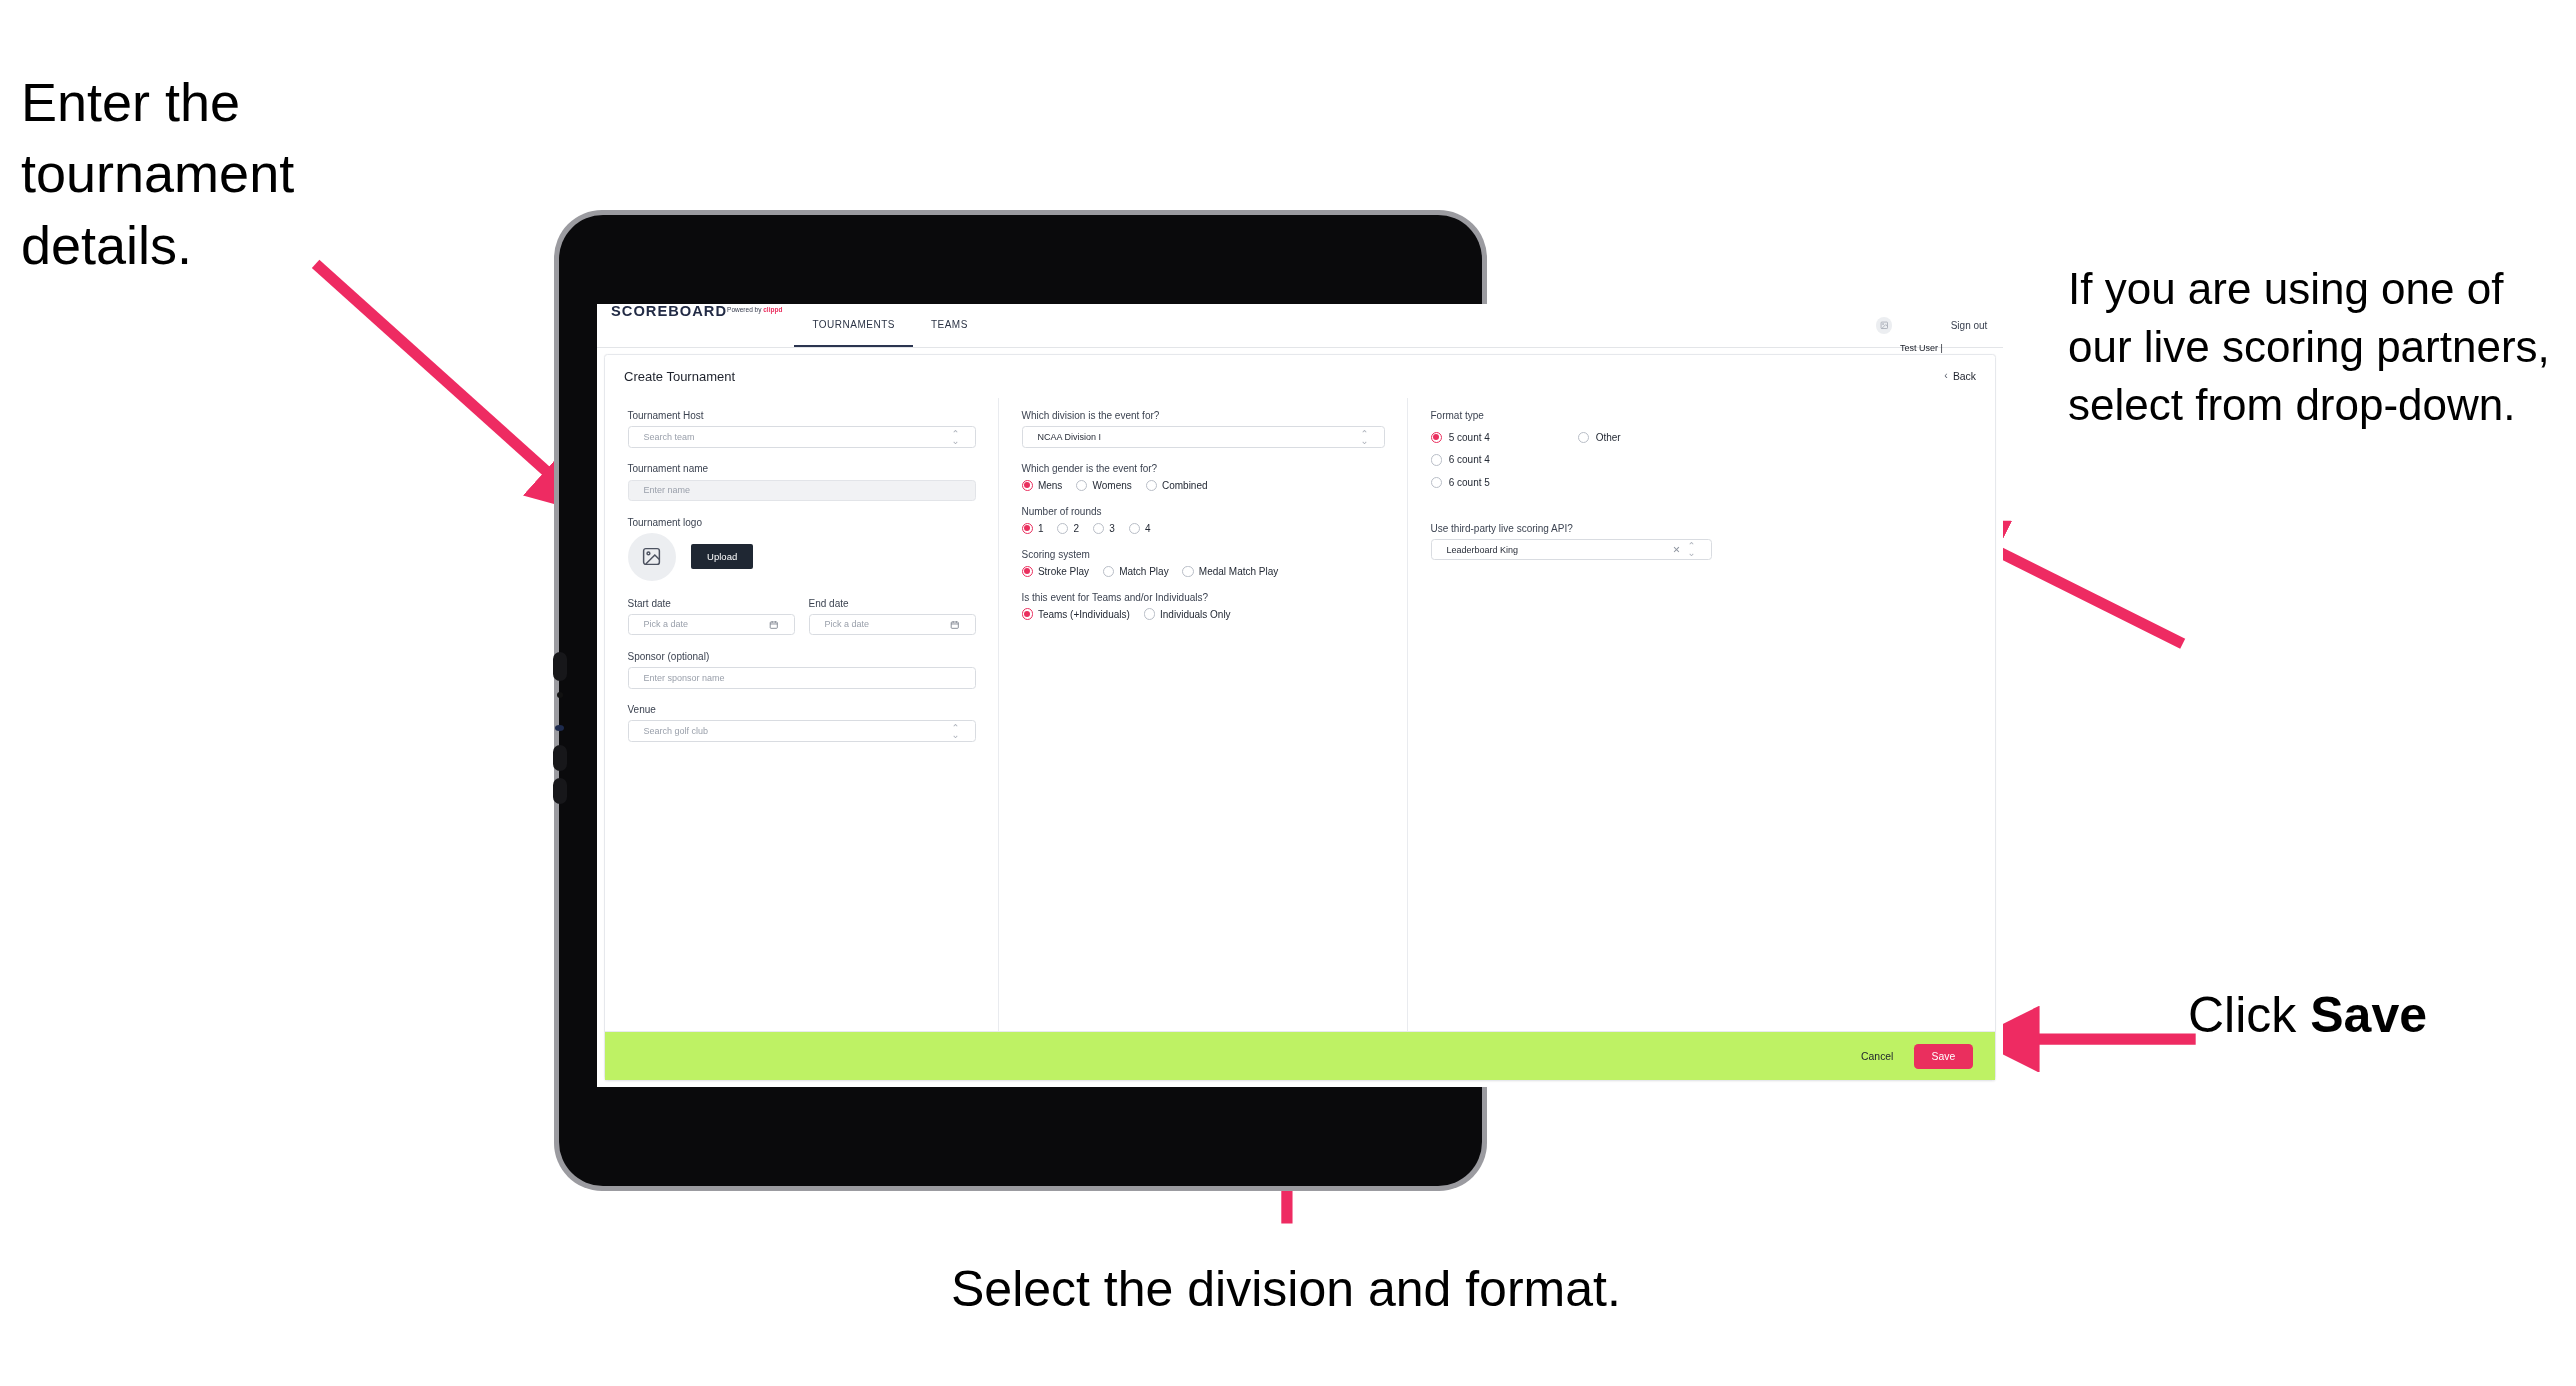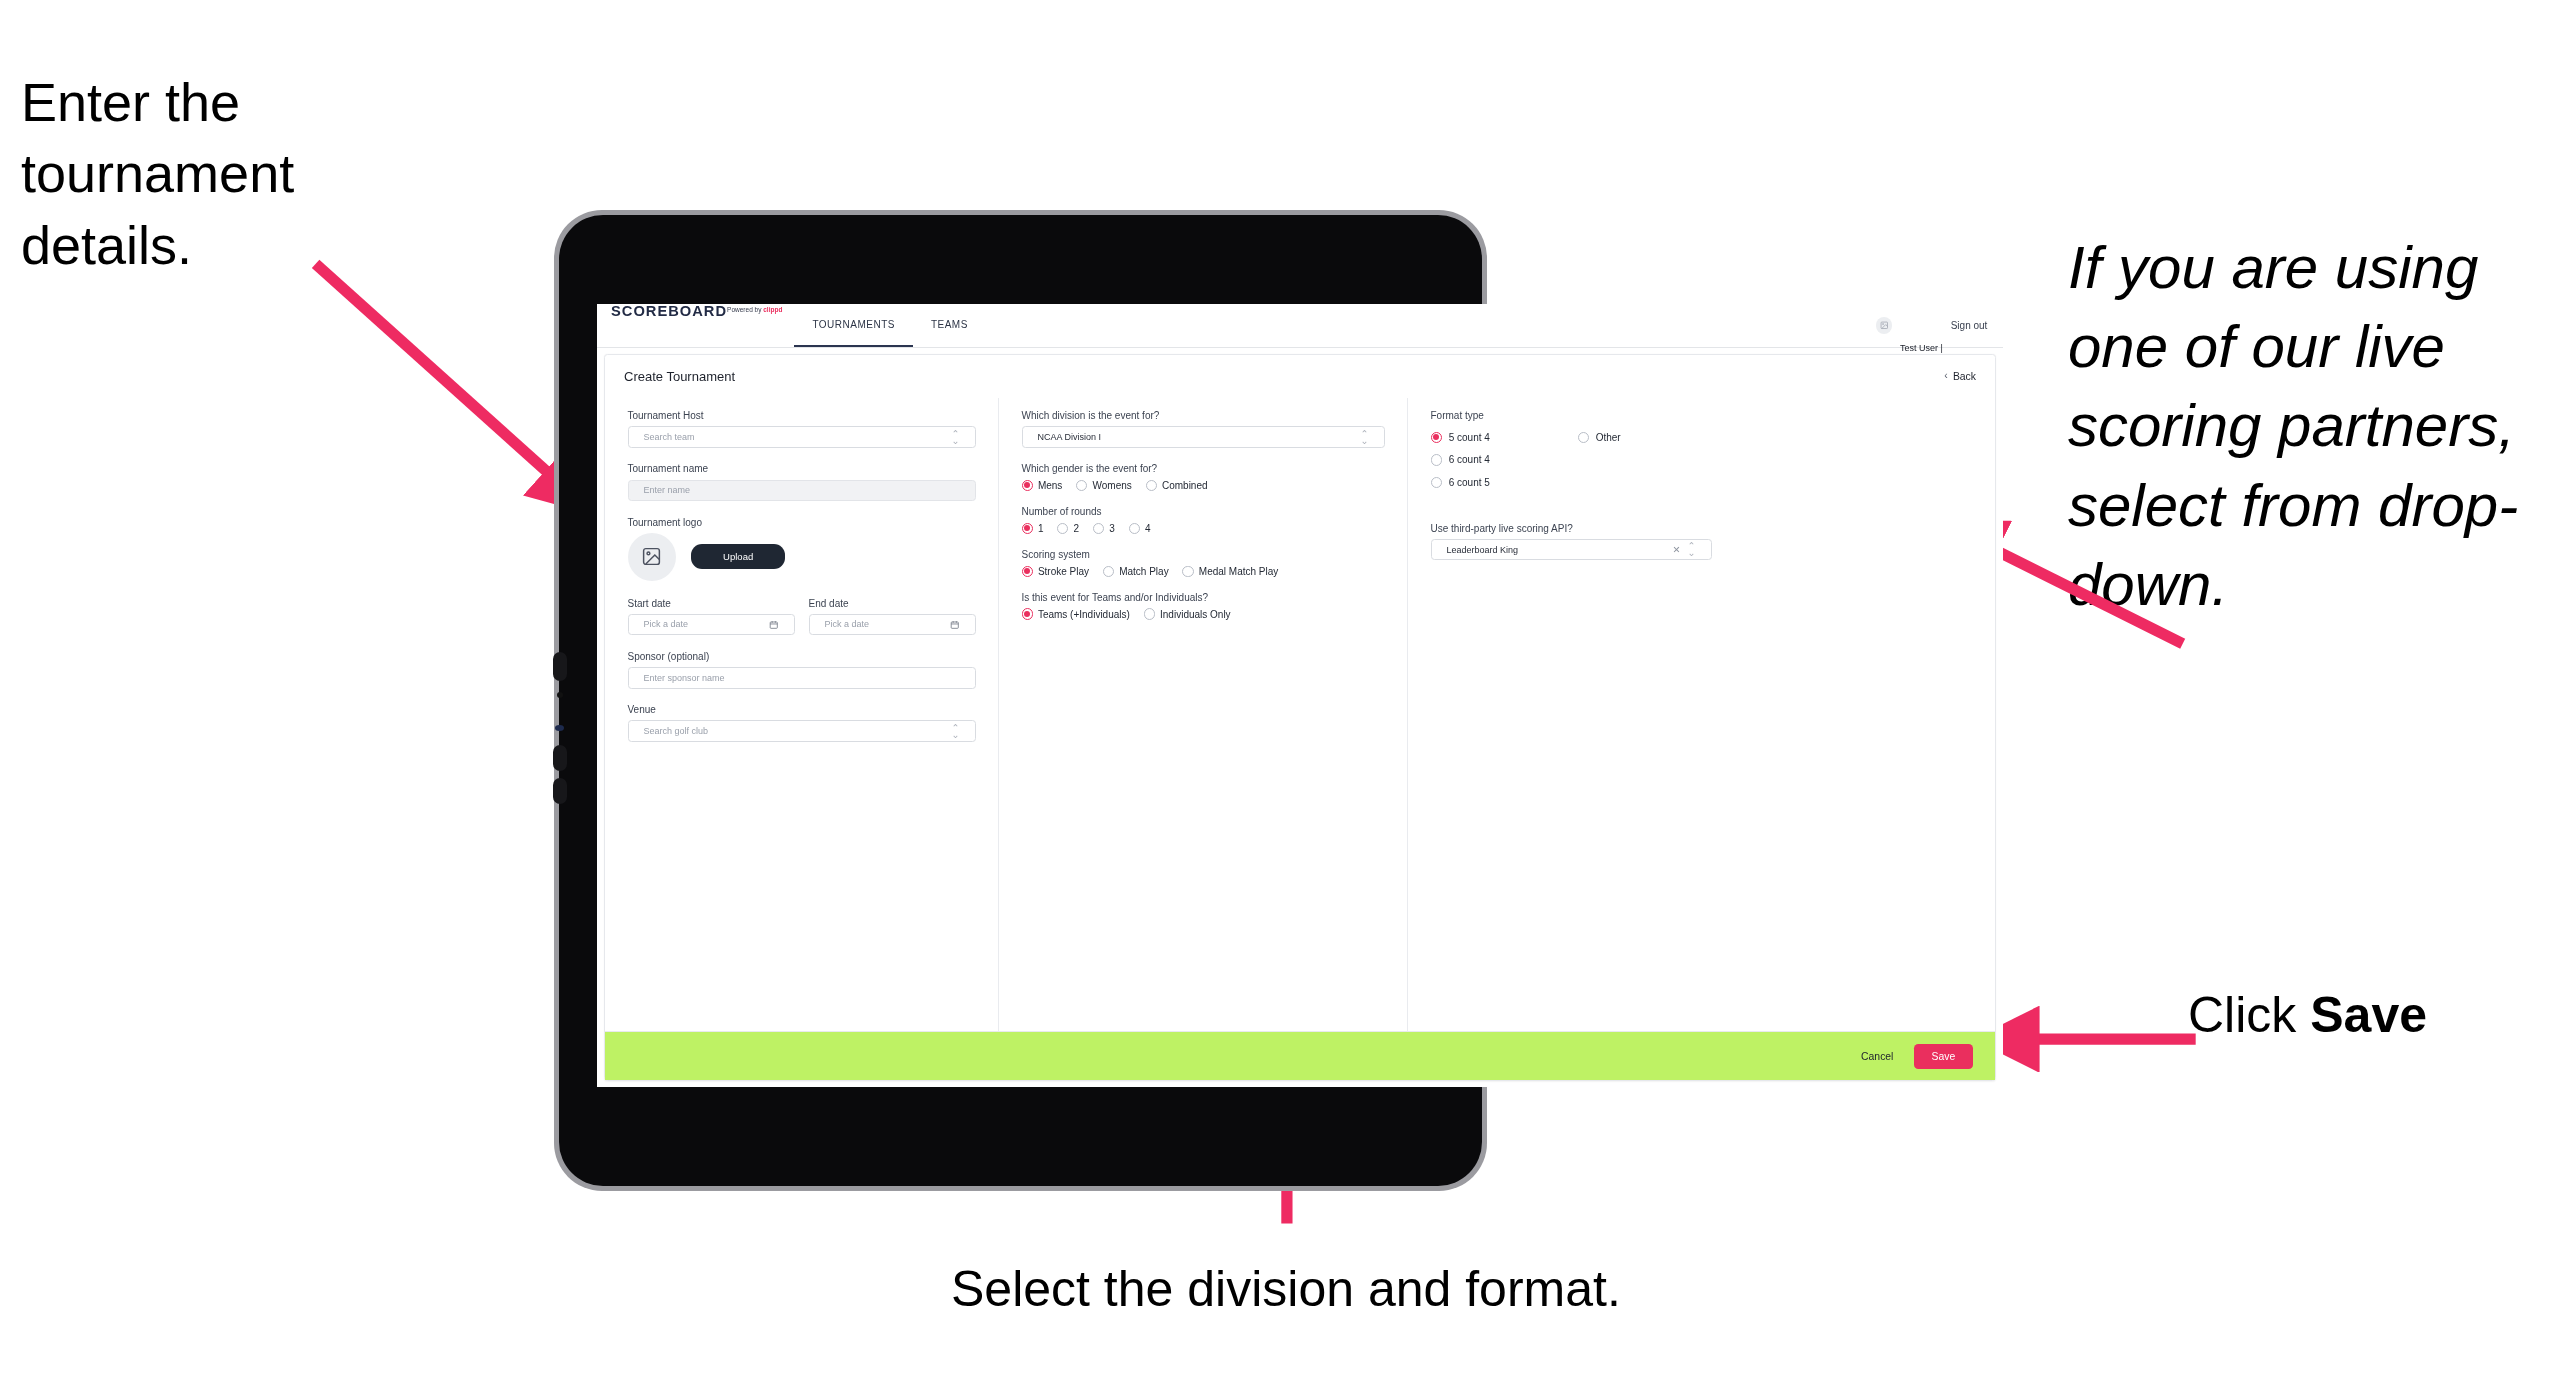--- a/index.html
+++ b/index.html
@@ -5,21 +5,21 @@
   html,body{margin:0;padding:0;}
   body{
     width:2576px;height:1386px;background:#ffffff;
     font-family:"Liberation Sans", sans-serif;
     overflow:hidden;position:relative;
   }
 
   
   .anno{position:absolute;color:#000;line-height:1.32;font-weight:400;}
   #anno-left{left:21px;top:67px;width:372px;font-size:54px;}
-  #anno-right{left:2068px;top:228px;width:484px;font-size:60px;font-style:italic;}
+  #anno-right{left:2068px;top:260px;width:484px;font-size:44px;}
   #anno-save{left:2188px;top:982px;font-size:50px;white-space:nowrap;}
   #anno-save .bold{font-weight:700;}
   #anno-bottom{left:951px;top:1256px;font-size:50px;white-space:nowrap;}
 
   .arrow{position:absolute;pointer-events:none;}
   .device-outer{
     position:absolute;left:554px;top:210px;width:933px;height:981px;
     background:#9b9ba0;border-radius:48px;
   }
   .device-body{
@@ -110,22 +110,22 @@
   .stepper{color:#aeb3bc;font-size:9.5px;line-height:1;display:flex;flex-direction:column;}
   .clearx{color:#8f95a0;font-size:9.5px;margin-right:7px;}
   .cal{color:#6d7380;}
   .row2{display:flex;gap:14px;}
   .row2 > div{flex:1;}
 
   .logo-row{display:flex;align-items:center;gap:15.6px;margin-top:3.5px;}
   .logo-circle{width:48px;height:48px;border-radius:50%;background:#eceef1;
     display:flex;align-items:center;justify-content:center;}
   .upload-btn{
-    background:#1f2733;color:#fff;border:none;border-radius:11px;
-    font-size:9.5px;font-family:inherit;padding:7px 32px;cursor:pointer;
+    background:#1f2733;color:#fff;border:none;border-radius:2px;
+    font-size:9.5px;font-family:inherit;padding:7px 16px;cursor:pointer;
   }
 
   .radios{display:flex;align-items:center;gap:6px;flex-wrap:wrap;}
   .radio{display:flex;align-items:center;gap:5.2px;cursor:pointer;margin-right:7.8px;}
   .dot{
     width:11.2px;height:11.2px;border-radius:50%;border:1.2px solid #b9bec7;
     box-sizing:border-box;display:flex;align-items:center;justify-content:center;
     flex:none;background:#fff;
   }
   .dot.on{border-color:#ea2f5e;}

